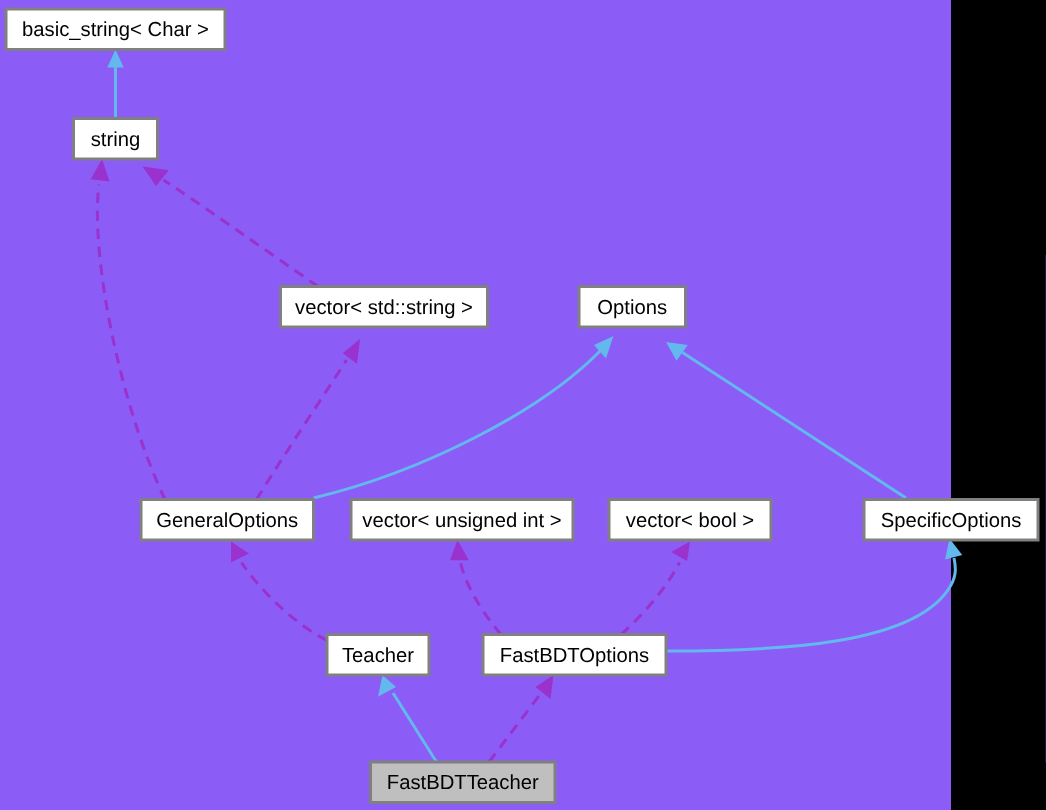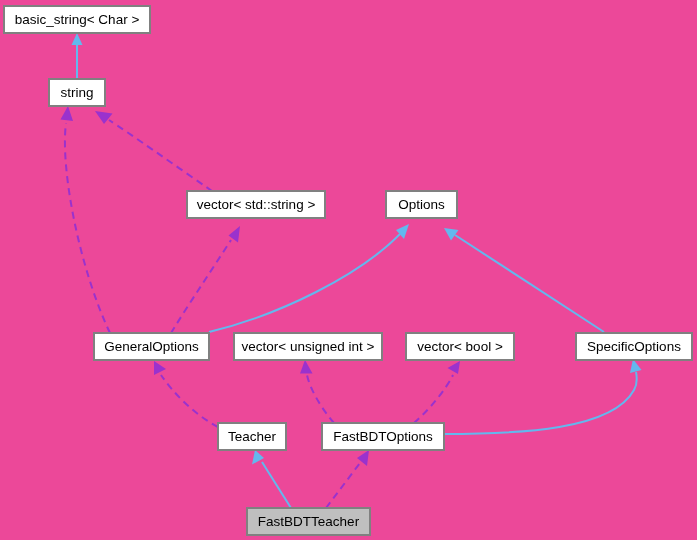--- a/index.html
+++ b/index.html
@@ -9,23 +9,23 @@
     background: #000000;
   }
   body {
     width: 697px;
     height: 540px;
     overflow: hidden;
     font-family: "Liberation Sans", sans-serif;
   }
   #diagram-root {
     position: relative;
-    width: 697px;
+    width: 634px;
     height: 540px;
-    background: #ec4899;
+    background: #8b5cf6;
   }
   svg#graph {
     display: block;
     width: 697px;
     height: 540px;
   }
   .node-box {
     fill: #ffffff;
     stroke: #808080;
     stroke-width: 2;

